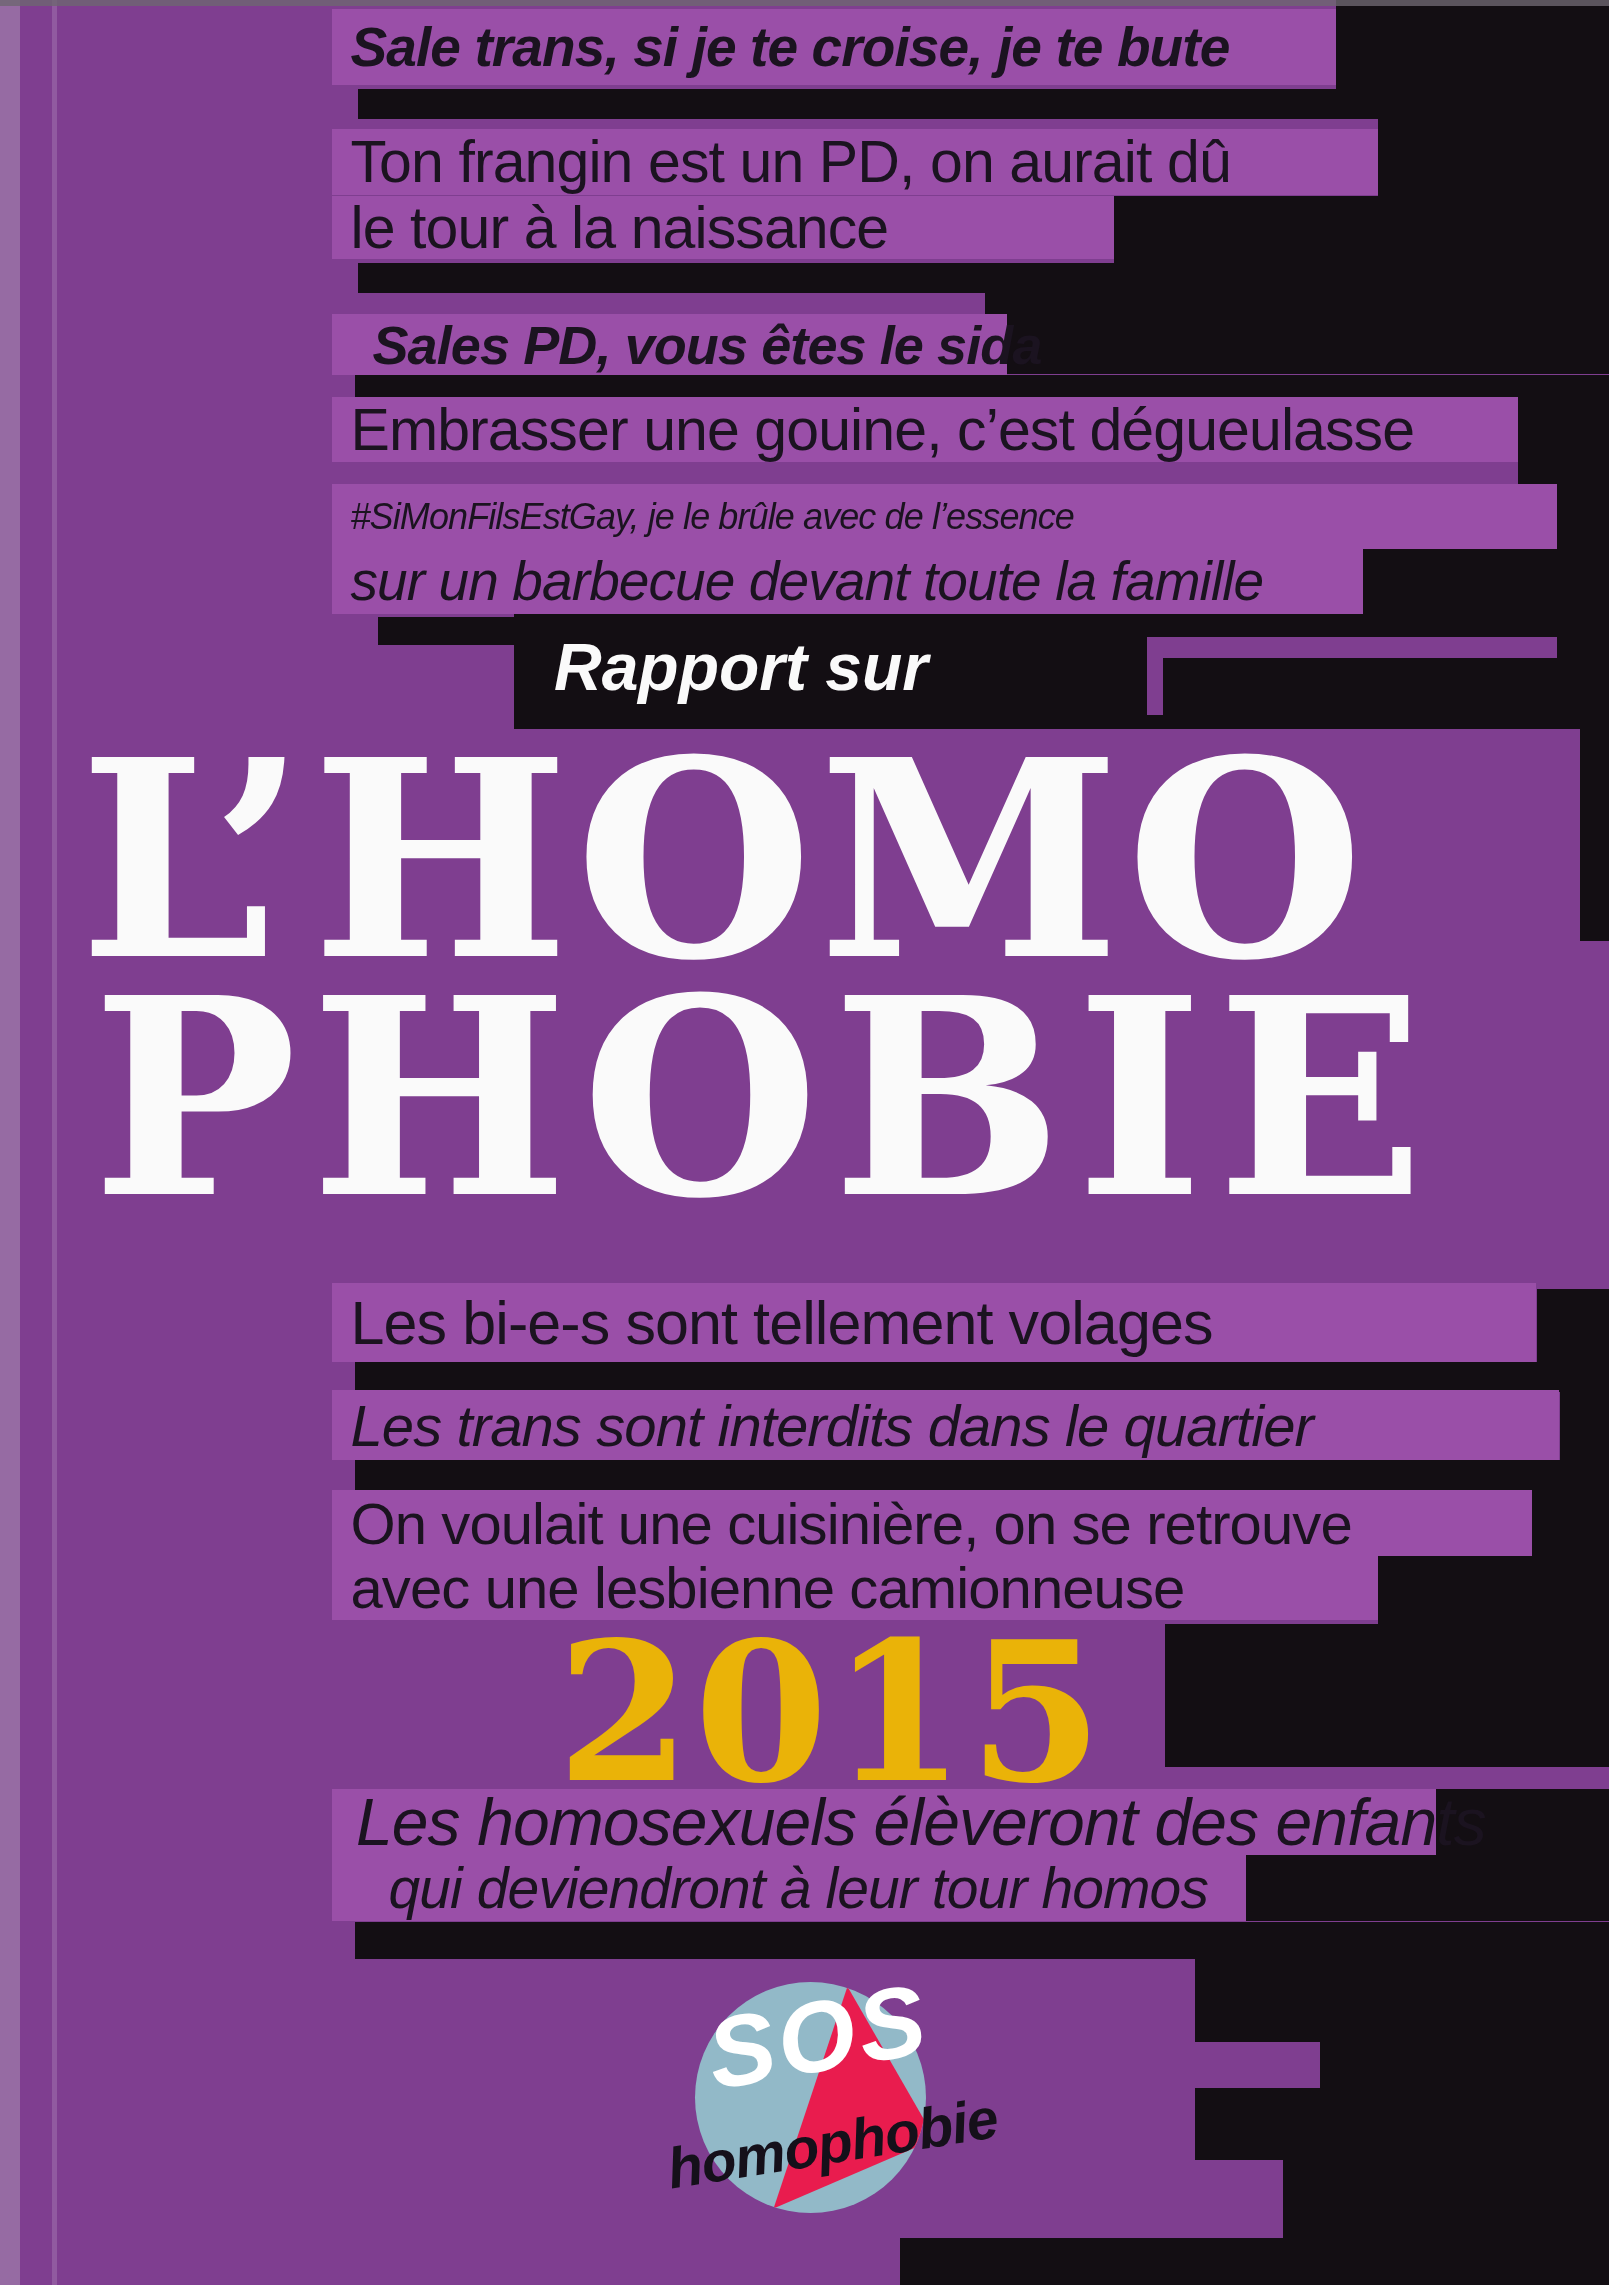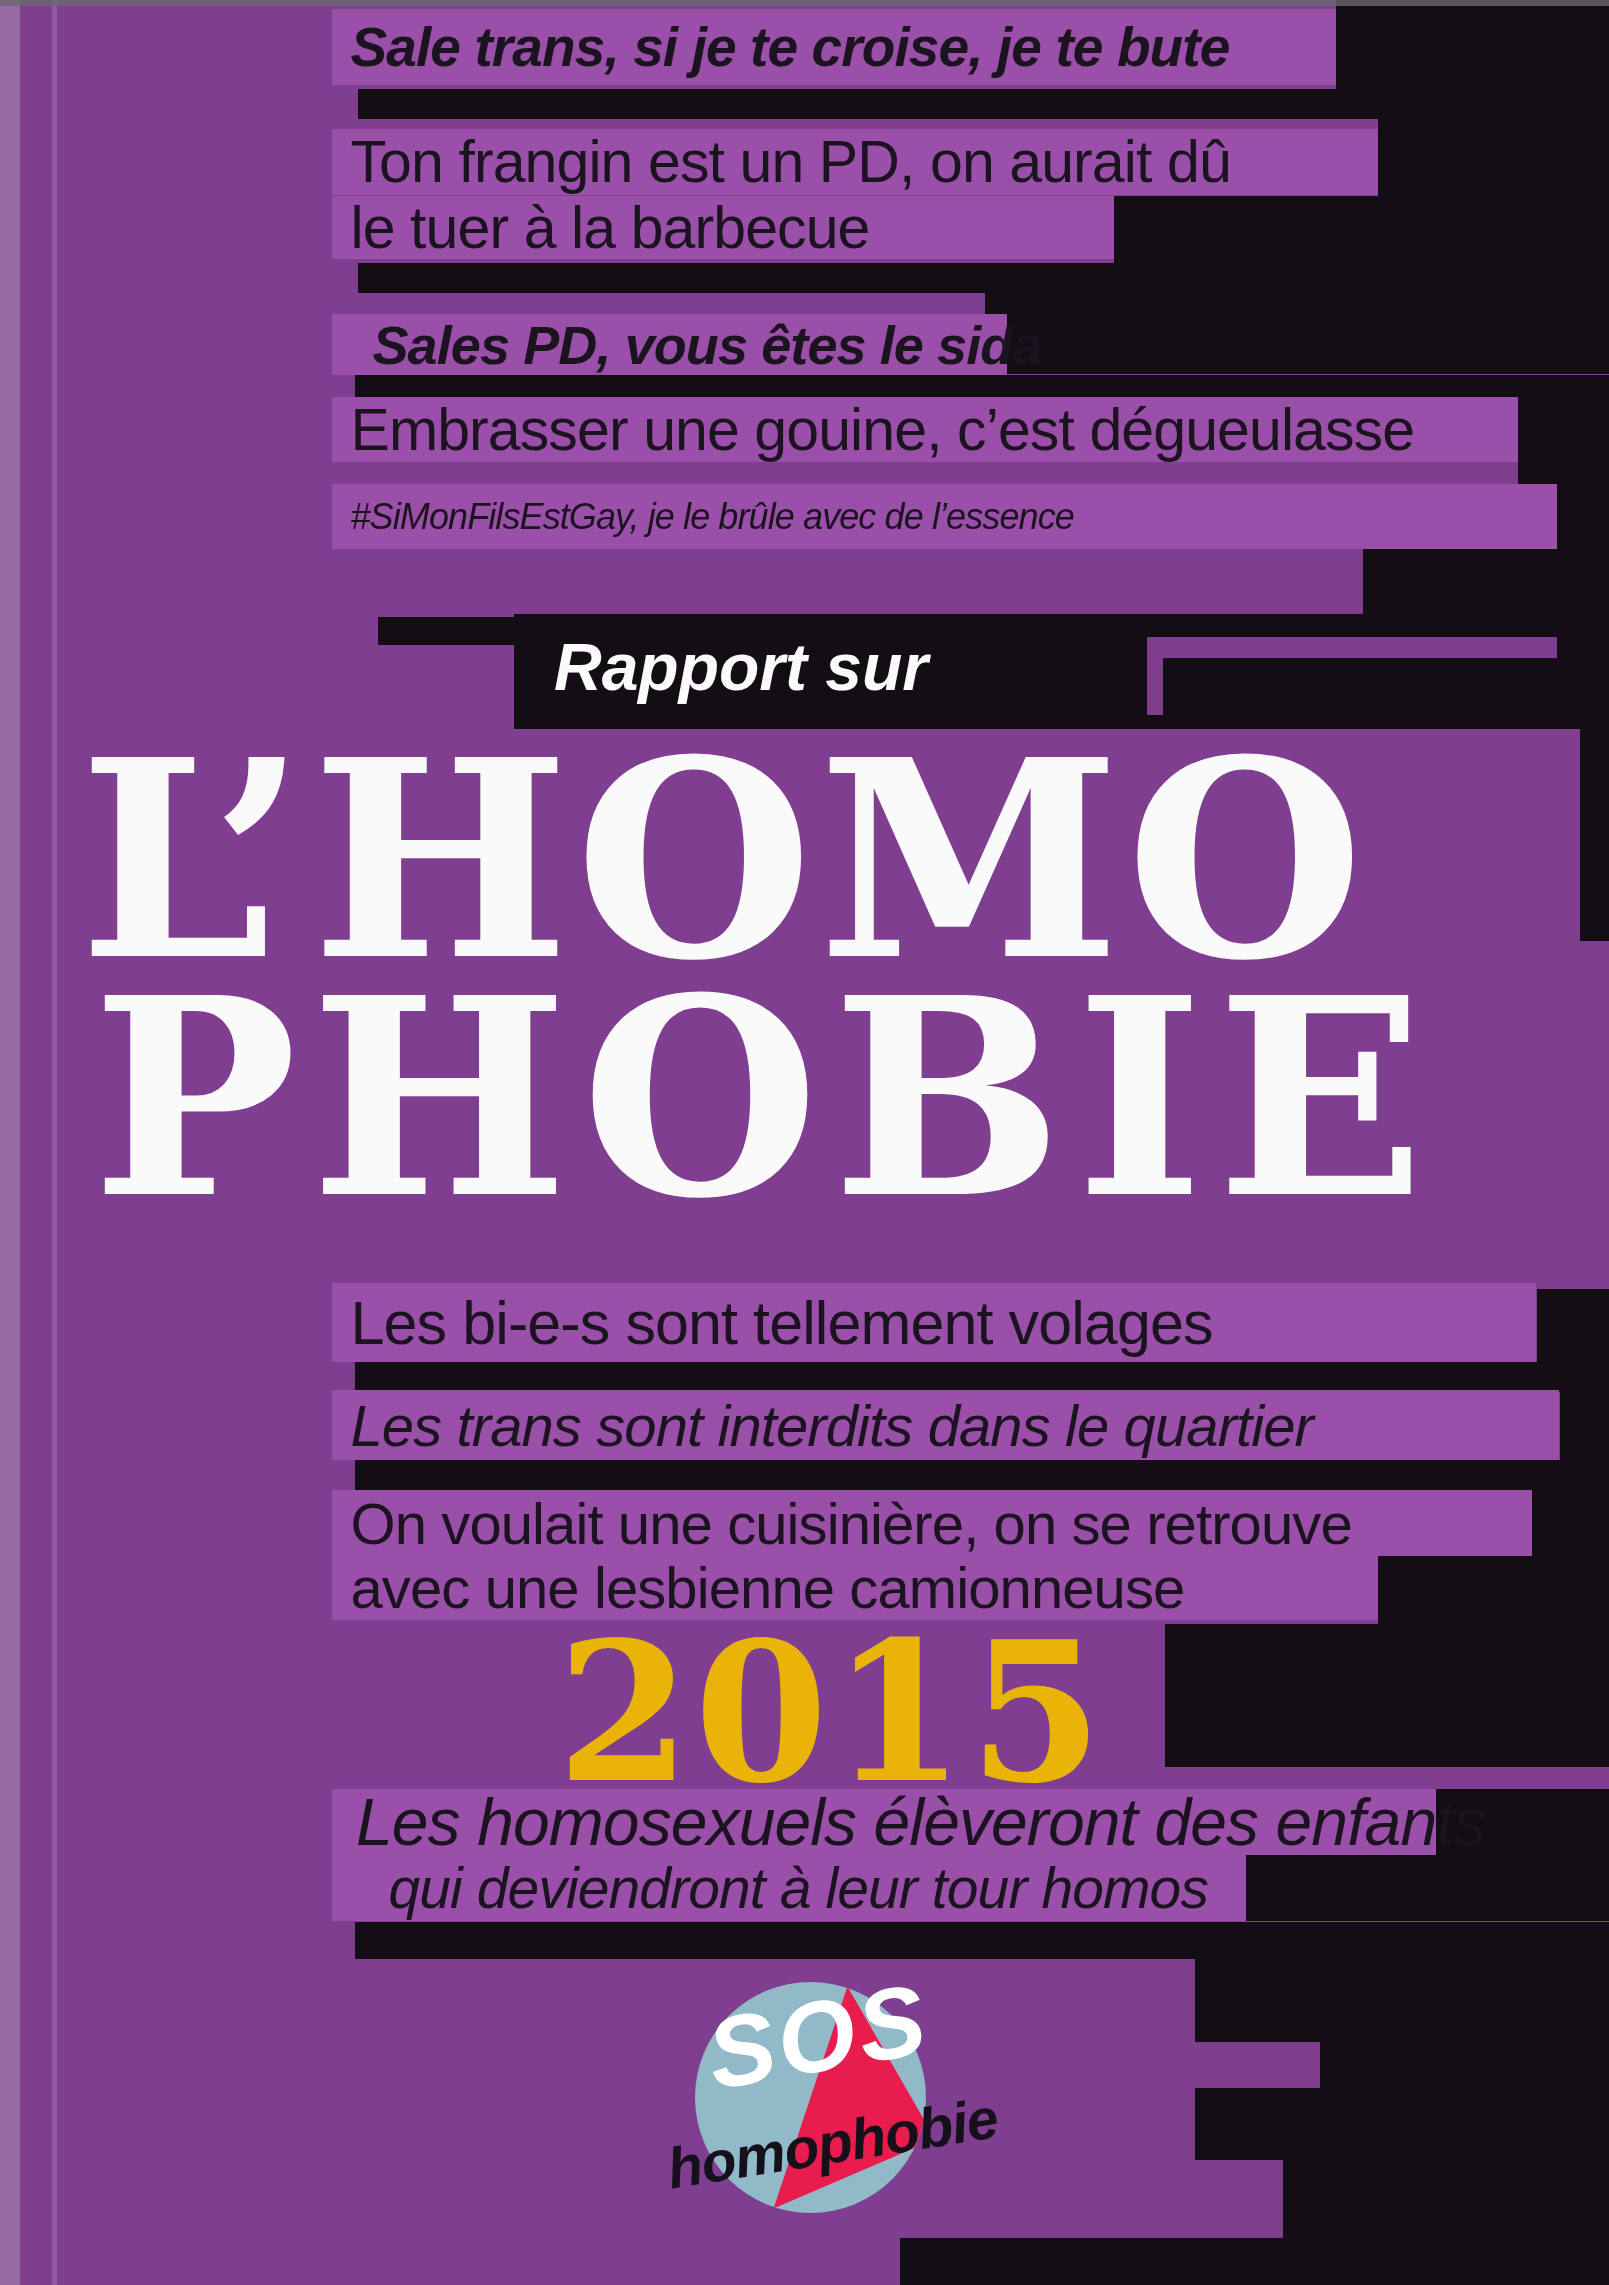--- a/index.html
+++ b/index.html
@@ -114,30 +114,33 @@
   <div class="bk" style="left:1283px;top:2160px;width:327px;height:78px;"></div>
   <div class="bk" style="left:900px;top:2238px;width:710px;height:47px;"></div>
 
   <div class="q" style="top:9.2px;height:76px;width:1004px;">
     <span class="fbi" style="font-size:55px;">Sale trans, si je te croise, je te bute</span>
   </div>
   <div class="q" style="top:129px;height:66px;width:1046px;">
     <span class="frg" style="font-size:59px;">Ton frangin est un PD, on aurait dû</span>
   </div>
   <div class="q" style="top:196px;height:63px;width:782px;">
-    <span class="frg" style="font-size:59px;">le tuer à la barbecue</span>
+    <span class="frg" style="font-size:59px;">le tour à la naissance</span>
   </div>
   <div class="q" style="top:314px;height:61px;width:653px;padding-left:22px;">
     <span class="fbi" style="font-size:54px;">Sales PD, vous êtes le sida</span>
   </div>
   <div class="q" style="top:397px;height:65px;width:1186px;">
     <span class="frg" style="font-size:59px;">Embrasser une gouine, c’est dégueulasse</span>
   </div>
   <div class="q" style="top:484px;height:65px;width:1225px;">
     <span class="fit" style="font-size:36px;">#SiMonFilsEstGay, je le brûle avec de l’essence</span>
+  </div>
+  <div class="q" style="top:548px;height:66px;width:1031px;">
+    <span class="fit" style="font-size:55px;">sur un barbecue devant toute la famille</span>
   </div>
   <div class="q" style="top:1283px;height:79px;width:1204px;">
     <span class="frg" style="font-size:61px;">Les bi-e-s sont tellement volages</span>
   </div>
   <div class="q" style="top:1390px;height:70px;width:1227px;">
     <span class="fit" style="font-size:58px;">Les trans sont interdits dans le quartier</span>
   </div>
   <div class="q" style="top:1490px;height:66px;width:1200px;">
     <span class="frg" style="font-size:58px;">On voulait une cuisinière, on se retrouve</span>
   </div>

